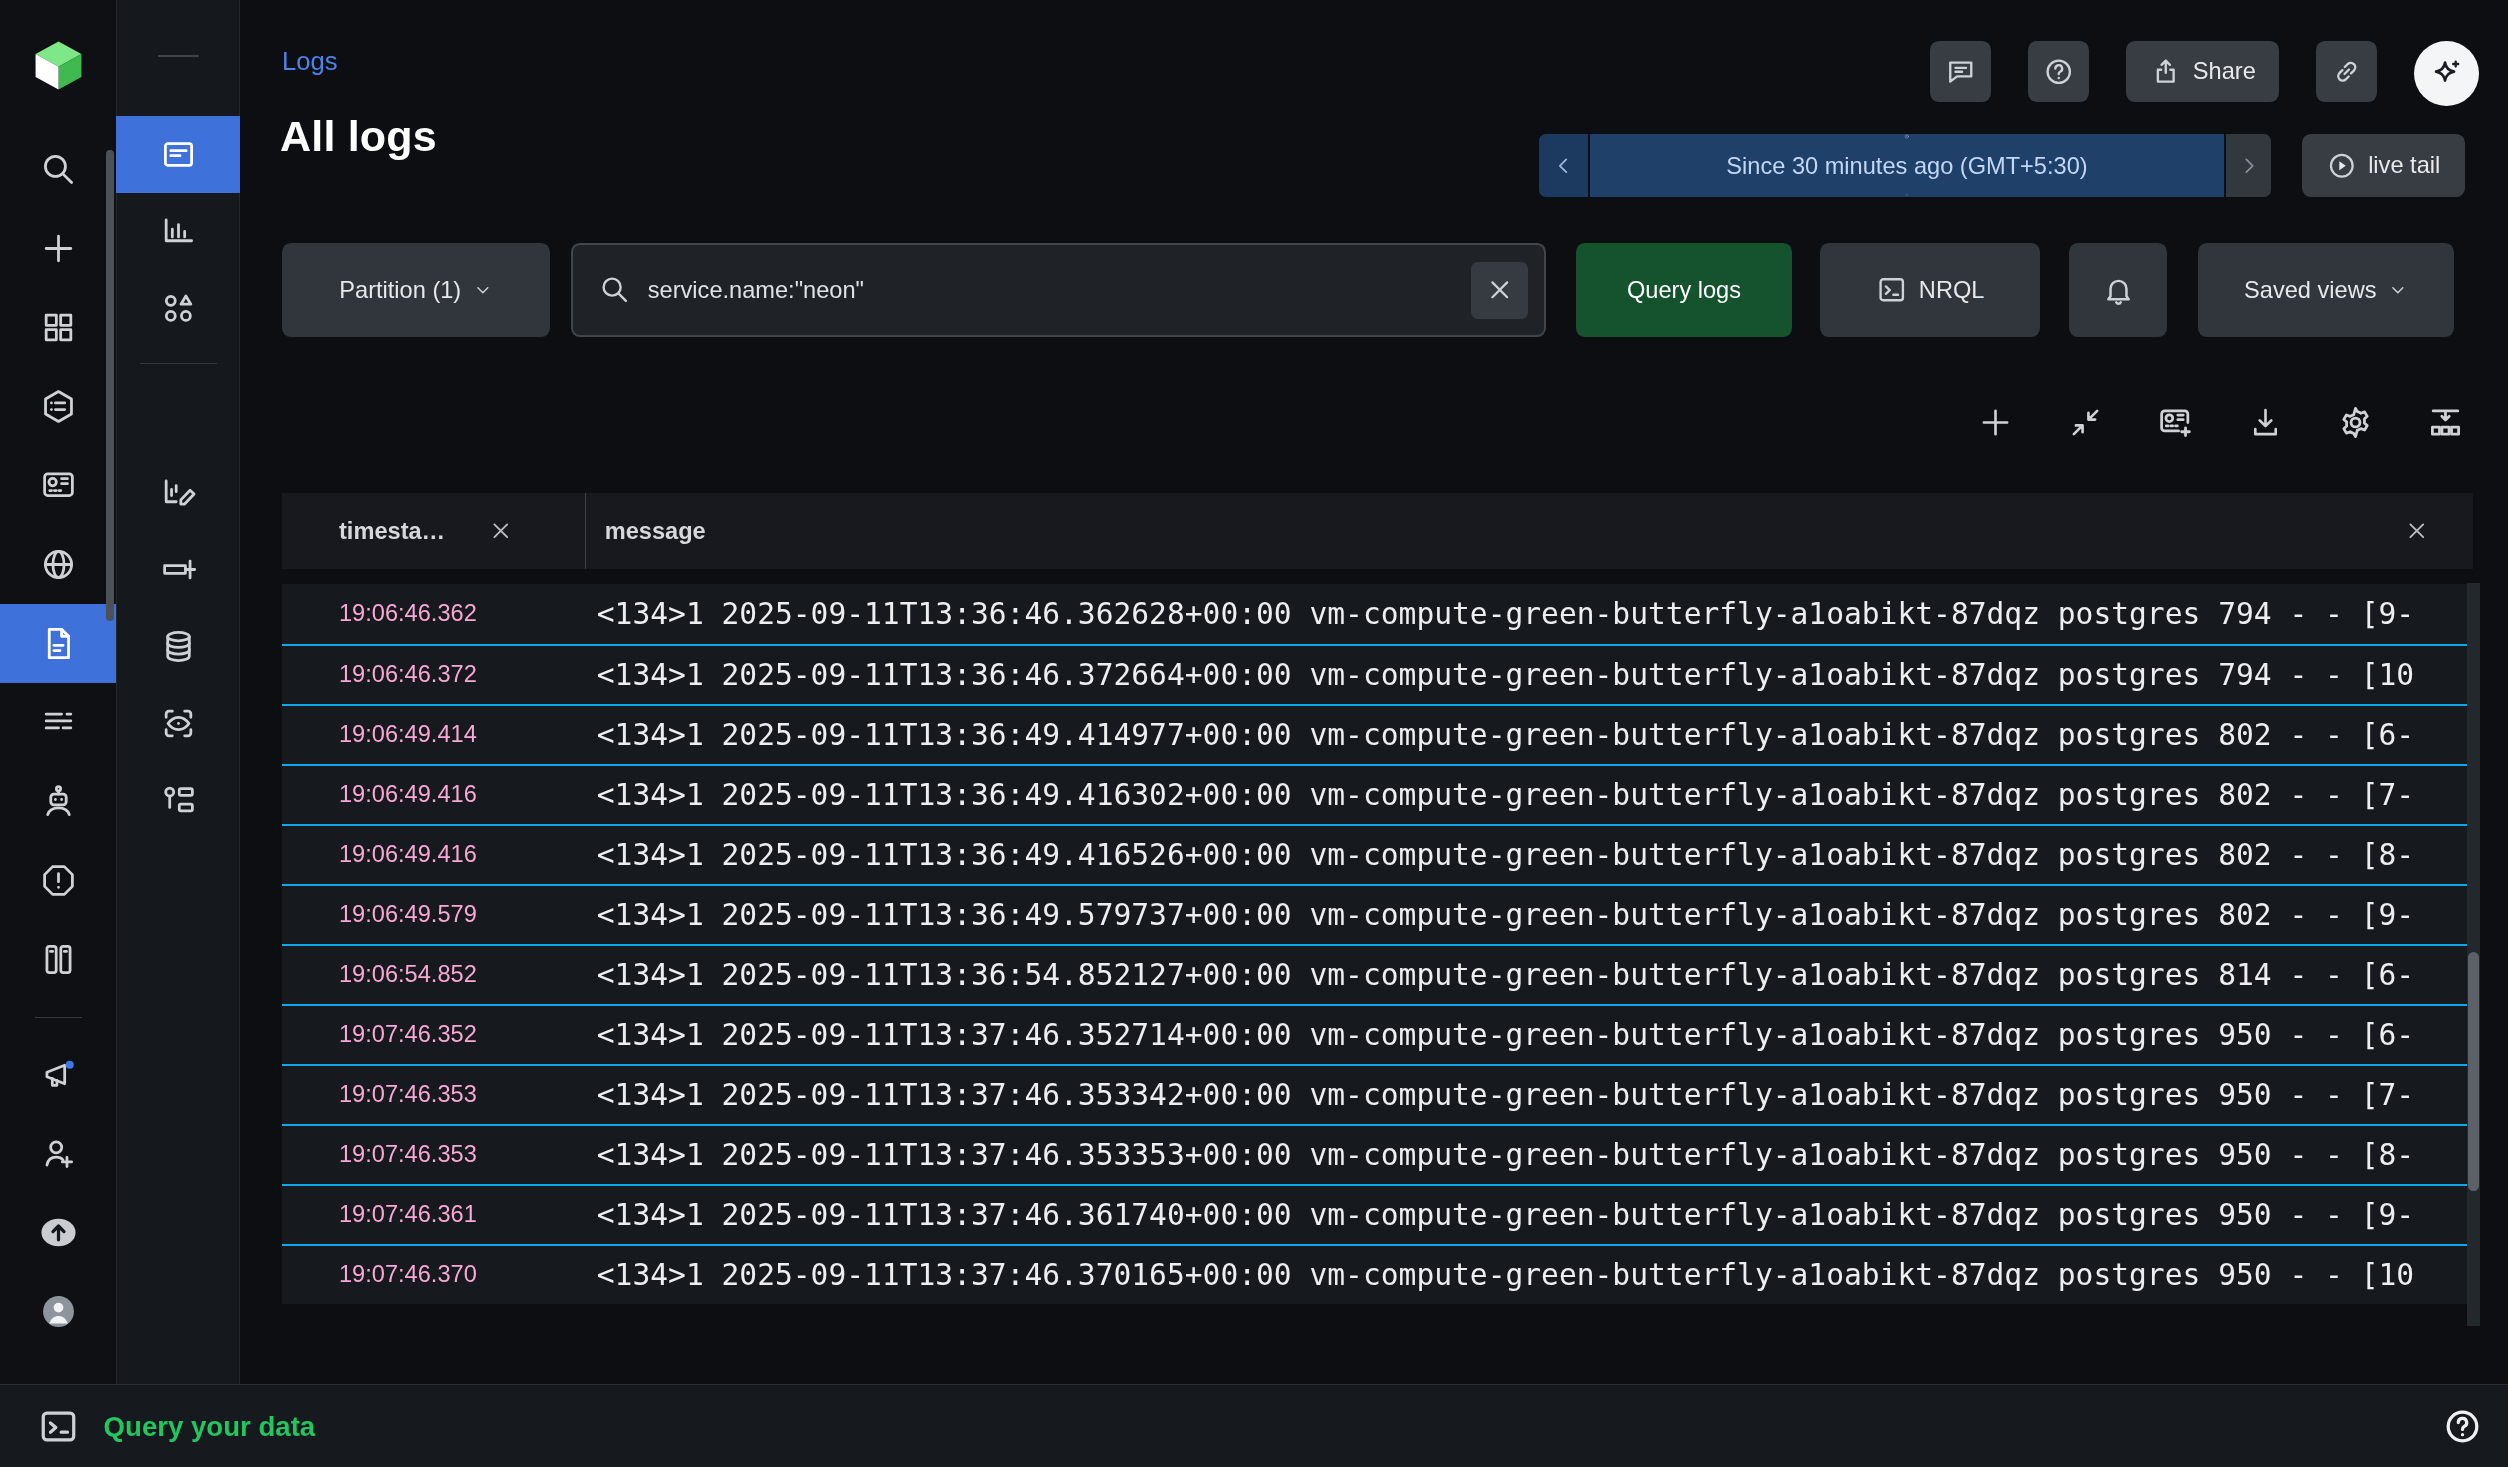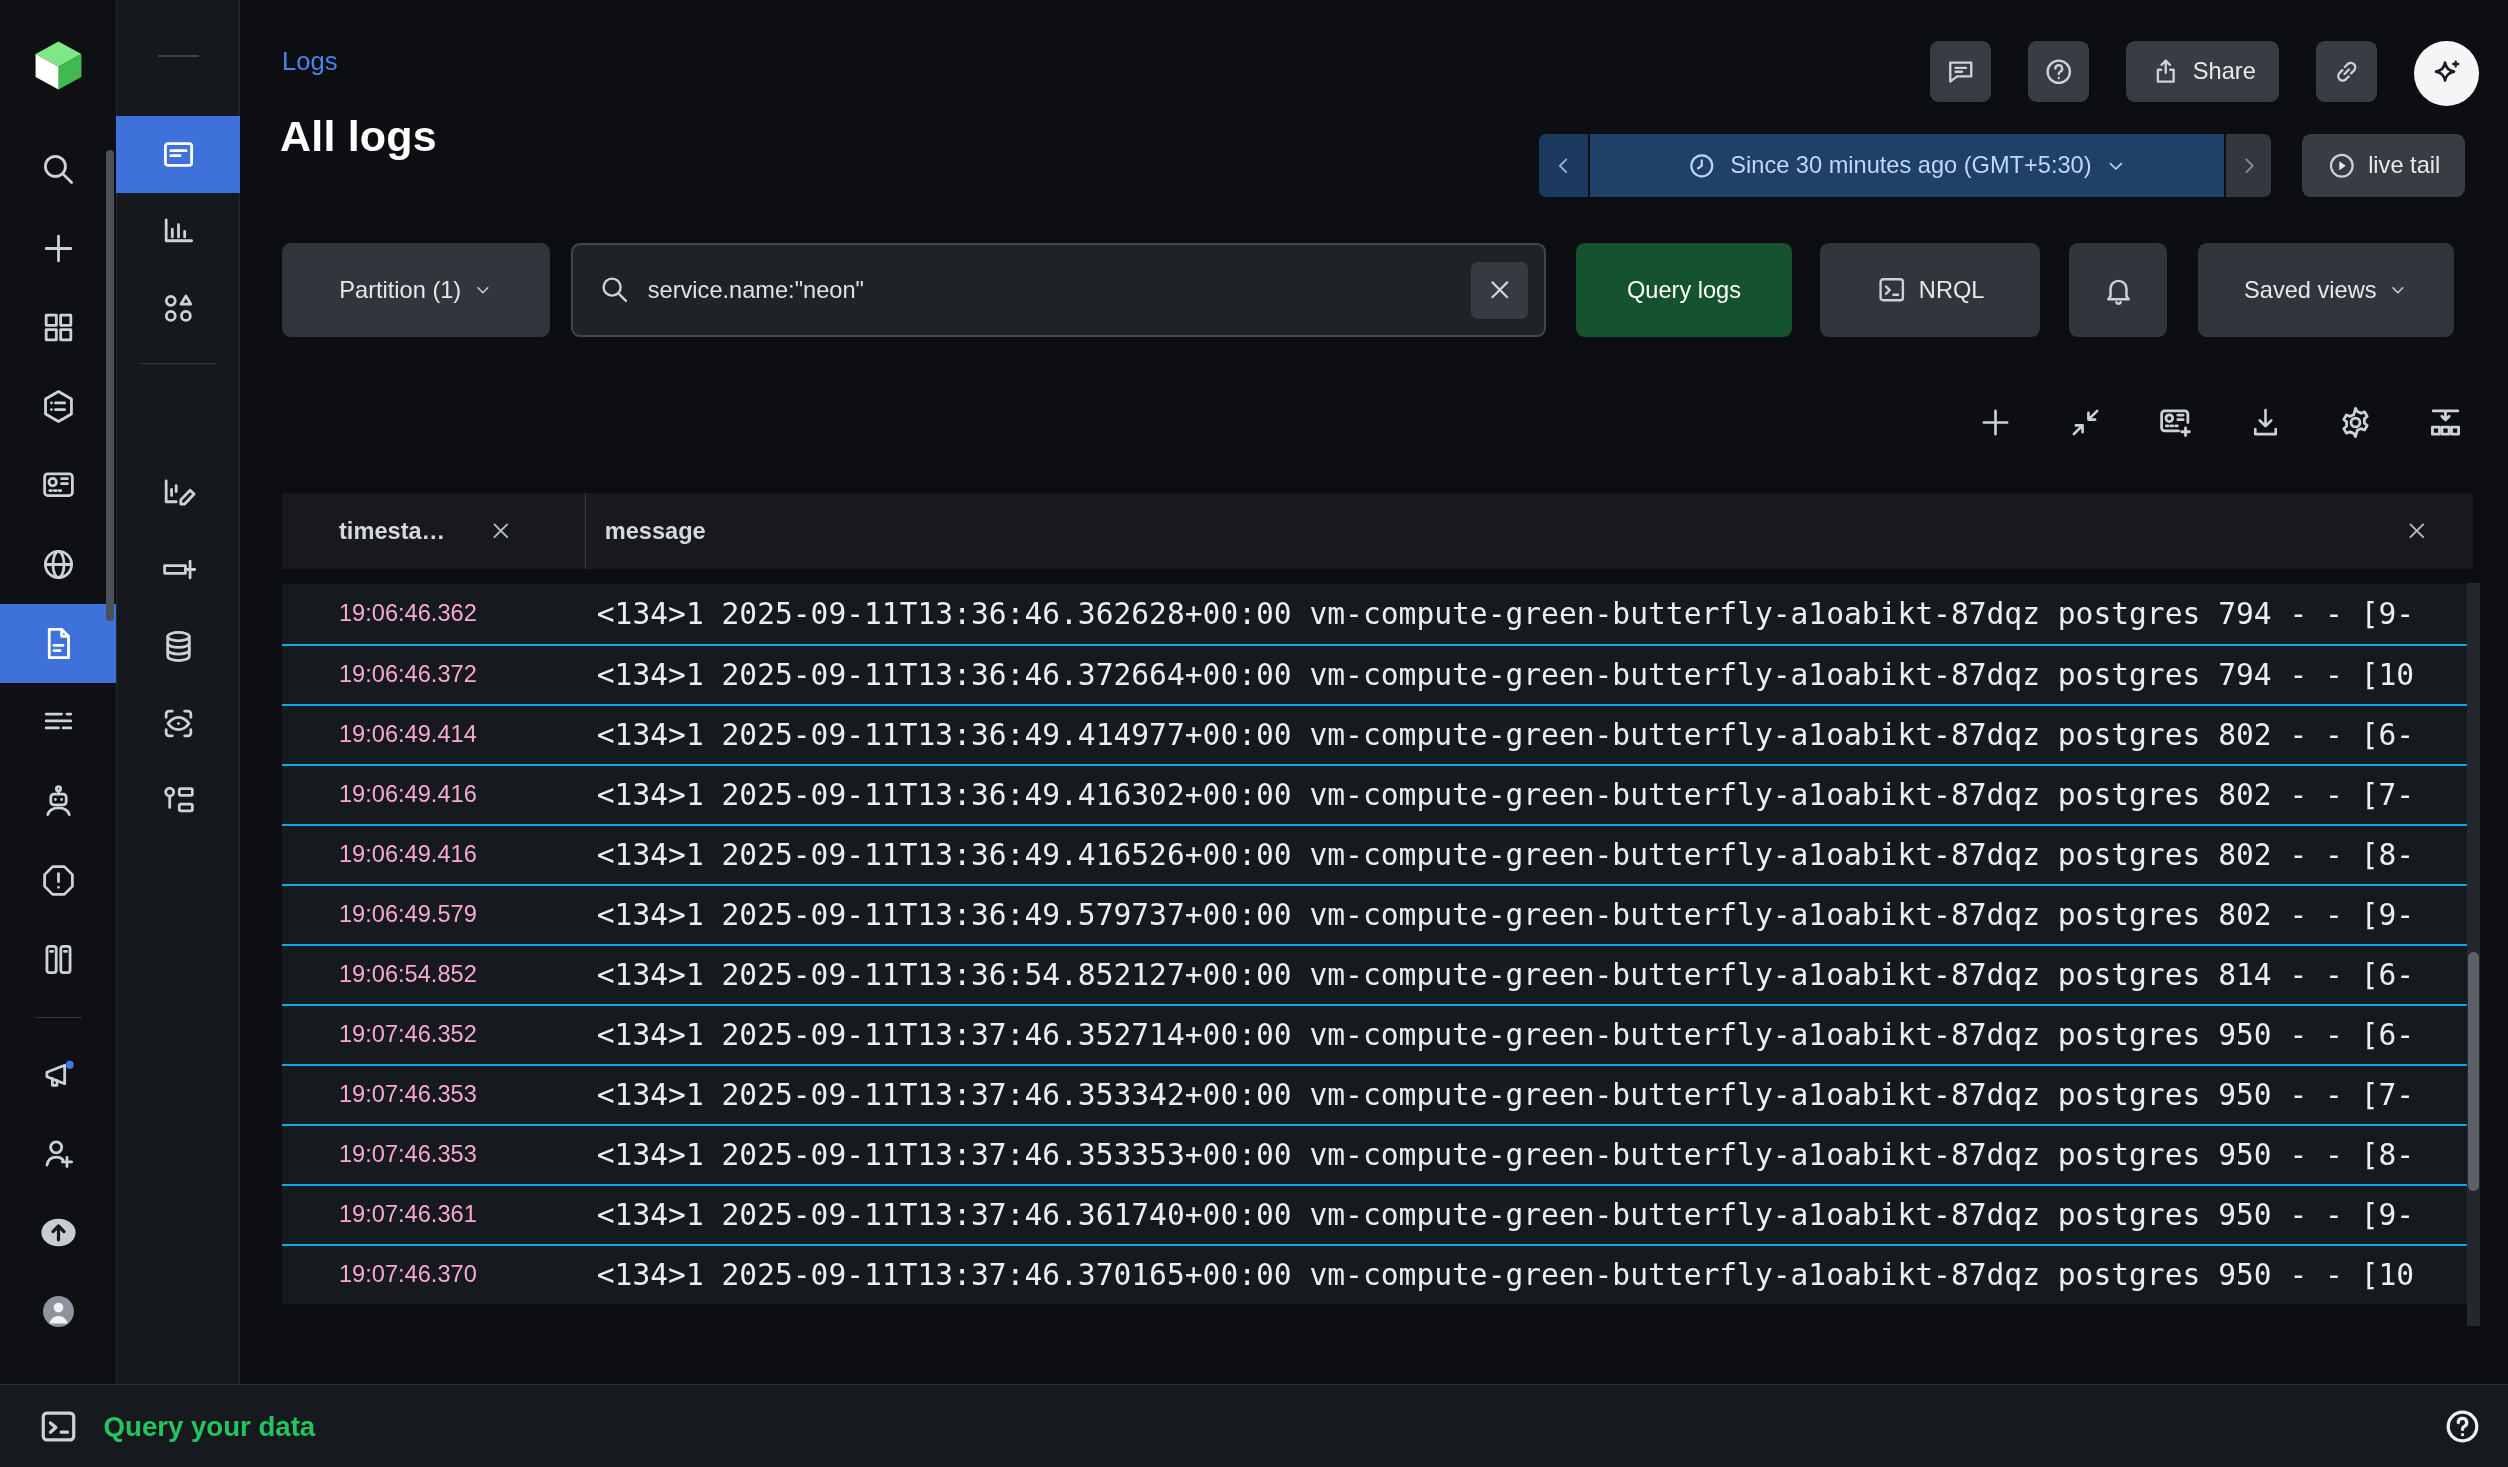--- a/index.html
+++ b/index.html
@@ -40,21 +40,21 @@
           justify-content:center; gap:11.8px; cursor:pointer; font-size:23.6px; color:#e8eaec; padding:0 13.8px; }
   .hbtn.share { padding:0 23.6px; }
   .ai-btn { width:65px; height:65px; border-radius:50%; background:#f4f5f6; display:flex; align-items:center; justify-content:center; cursor:pointer; }
 
   
   .time-bar { position:absolute; top:134px; height:63px; left:0; right:0; }
   .tb-back  { position:absolute; left:1539px; width:49px; height:63px; background:#1c3a5f; border-radius:6.9px 0 0 6.9px;
               display:flex; align-items:center; justify-content:center; cursor:pointer; }
   .tb-pill  { position:absolute; left:1590px; width:634px; height:63px; background:#1e4069;
               display:flex; align-items:center; justify-content:center; gap:13.8px; cursor:pointer;
-              font-size:23.6px; color:#c2d6f6; }
+              font-size:23.6px; color:#c2d6f6;flex-direction:column; }
   .tb-pill svg.ic { stroke:#bcd2f2; }
   .tb-fwd   { position:absolute; left:2226px; width:45px; height:63px; background:#33373e; border-radius:0 6.9px 6.9px 0;
               display:flex; align-items:center; justify-content:center; cursor:pointer; }
   .tb-live  { position:absolute; left:2302px; width:163px; height:63px; background:#383d44; border-radius:8.9px;
               display:flex; align-items:center; justify-content:center; gap:11.8px; font-size:23.6px; cursor:pointer; }
 
   
   .filter-bar { position:absolute; top:243px; height:94px; left:0; right:0; }
   .fbtn { position:absolute; top:0; height:94px; background:#31353c; border-radius:8.9px; display:flex;
           align-items:center; justify-content:center; gap:11.8px; font-size:23.6px; color:#e6e8ea; cursor:pointer; }

